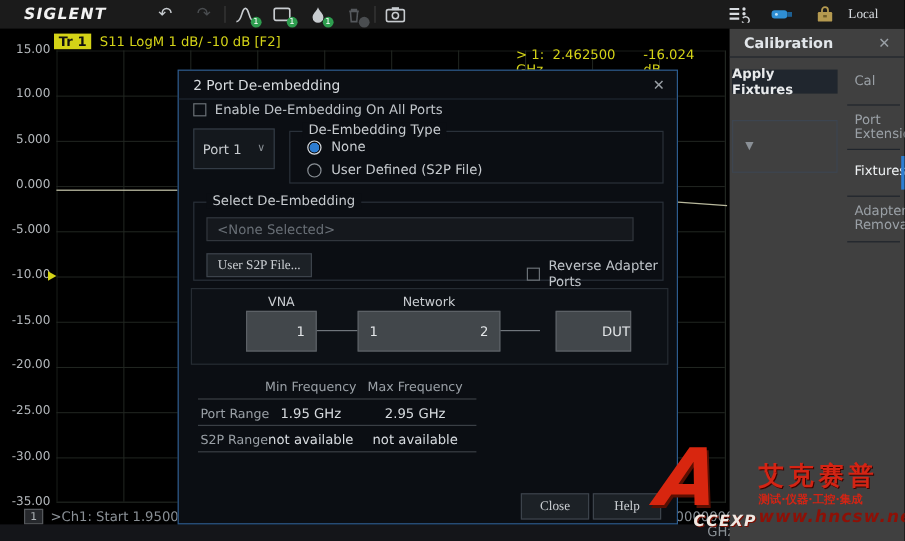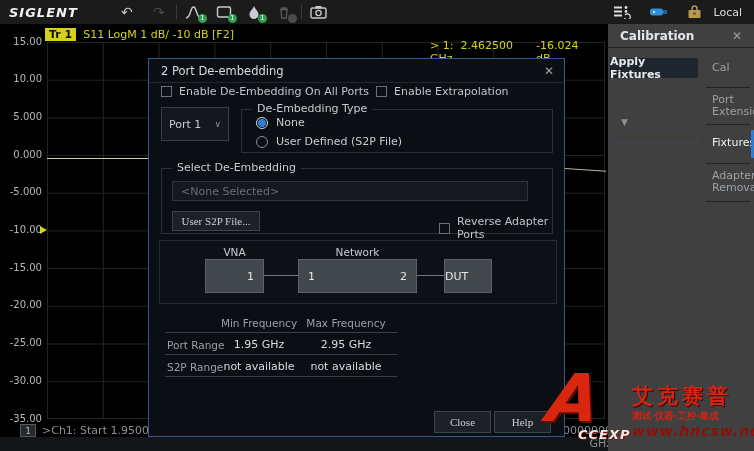--- a/index.html
+++ b/index.html
@@ -5,28 +5,28 @@
   * { margin:0; padding:0; box-sizing:border-box; }
   html,body { background:#000; }
   #app {
     position:relative; width:754px; height:451px; overflow:hidden;
     background:#000; font-family:"DejaVu Sans","Liberation Sans",sans-serif;
     color:#c8ccd0; font-size:11px;
   }
 
   
   .topbar { position:absolute; left:0; top:0; width:754px; height:24px; background:#1b1b1b; display:flex; align-items:center; }
-  .brand { font-weight:bold; font-size:13px; letter-spacing:1px; color:#f2f2f2; margin-left:9px; font-style:italic; }
+  .brand { font-weight:bold; font-size:13px; letter-spacing:1px; color:#f2f2f2; margin-left:20px; font-style:italic; }
   .tb-icon { position:relative; display:inline-flex; align-items:center; justify-content:center; width:22px; height:20px; }
   .tb-sep { width:1px; height:14px; background:#3a3a3a; margin:0 6px; }
   .badge { position:absolute; right:-2px; bottom:-1px; width:9px; height:9px; border-radius:50%; background:#2e9e4f; color:#fff; font-size:7px; line-height:9px; text-align:center; }
   .badge.gray { background:#4a4d50; }
   .glyph-undo { font-size:14px; color:#c8ccd0; }
   .glyph-redo { font-size:14px; color:#4a4d50; }
-  .local-label { color:#d8dce0; font-size:11px; margin:0 12px 0 8px; }
+  .local-label { color:#d8dce0; font-size:11px; margin:0 22px 0 8px;font-family:Liberation Serif, serif; }
 
   
   .plot { position:absolute; left:0; top:24px; width:608px; height:413px; background:#000; }
   .grid { position:absolute; left:47px; top:18px; width:558px; height:377px;
     background-image:linear-gradient(#212621 1px, transparent 1px),linear-gradient(90deg,#212621 1px, transparent 1px);
     background-size:55.8px 37.7px; border-right:1px solid #212621; border-bottom:1px solid #212621; }
   .ylab { position:absolute; left:0; width:42px; text-align:right; font-size:10px; color:#b4b8bc; }
   .ref-arrow { position:absolute; left:40px; top:202px; width:0; height:0; border-left:7px solid #d4d317; border-top:4px solid transparent; border-bottom:4px solid transparent; }
   .trace-info { position:absolute; left:45px; top:4px; display:flex; align-items:center; gap:7px; }
   .tr-badge { background:#d4d317; color:#101010; font-weight:bold; padding:0 4px; font-size:11px; line-height:13px; }
@@ -230,24 +230,20 @@
   <div class="dialog">
     <div class="dlg-title">
       <span class="t">2 Port De-embedding</span>
       <span class="x-btn">✕</span>
     </div>
 
     <div class="cb-row" style="left:12px; top:26px">
       <span class="cb"></span>
       <span>Enable De-Embedding On All Ports</span>
     </div>
-    <div class="cb-row" style="left:227px; top:26px">
-      <span class="cb"></span>
-      <span>Enable Extrapolation</span>
-    </div>
 
     <div class="select-box" style="left:12px; top:48px; width:68px; height:22px">
       <span>Port 1</span>
       <span class="chev">∨</span>
     </div>
 
     <div class="fset" style="left:92px; top:50px; width:460px; height:44px; width:312px">
       <span class="legend">De-Embedding Type</span>
       <div class="radio-row" style="left:14px; top:6px">
         <span class="radio sel"></span>
@@ -278,21 +274,21 @@
       <div class="diag-lab" style="left:138px; width:119px">Network</div>
       <div class="diag-box" style="left:45px; width:59px; justify-content:flex-end; padding-right:9px">
         <span>1</span>
       </div>
       <div class="diag-line" style="left:104px; width:34px"></div>
       <div class="diag-box" style="left:138px; width:119px; justify-content:space-between; padding:0 9px">
         <span>1</span>
         <span>2</span>
       </div>
       <div class="diag-line" style="left:257px; width:33px"></div>
-      <div class="diag-box" style="left:284px; width:48px; justify-content:flex-start">
+      <div class="diag-box" style="left:303px; width:63px; justify-content:flex-end">
         <span>DUT</span>
       </div>
     </div>
 
     <div class="tbl-txt tbl-head" style="left:62px; top:258px; width:96px">Min Frequency</div>
     <div class="tbl-txt tbl-head" style="left:149px; top:258px; width:96px">Max Frequency</div>
     <div class="tbl-line" style="top:273px"></div>
     <div class="tbl-txt tbl-label" style="left:18px; top:280px">Port Range</div>
     <div class="tbl-txt tbl-val" style="left:62px; top:279px; width:96px">1.95 GHz</div>
     <div class="tbl-txt tbl-val" style="left:149px; top:279px; width:96px">2.95 GHz</div>

